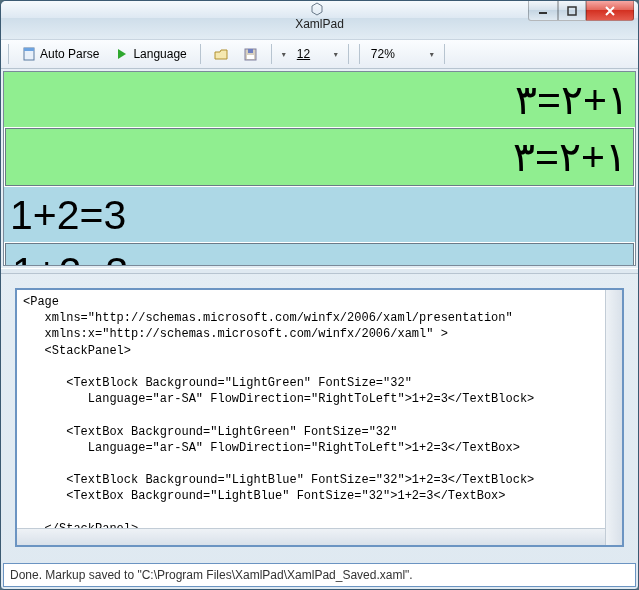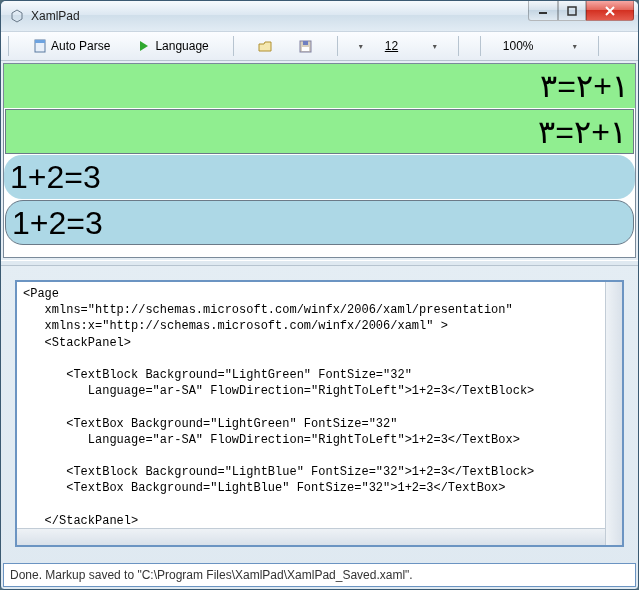--- a/index.html
+++ b/index.html
@@ -10,26 +10,26 @@
     width: 639px; height: 590px;
     background: linear-gradient(to bottom, #e8f0f6 0%, #dfe9f1 100%);
     border: 1px solid #3b5a72;
     border-radius: 6px 6px 4px 4px;
     box-shadow: 0 0 6px rgba(0,0,0,0.4);
     position: relative;
     display: flex; flex-direction: column;
   }
 
   .titlebar {
-    height: 30px;
+    height: 38px;
     background: linear-gradient(to bottom, #f6fafd 0%, #dde8f2 45%, #cfdeea 46%, #e2ecf4 100%);
     border-radius: 5px 5px 0 0;
     display: flex; align-items: center;
-    padding-left: 8px;
     position: relative;
+    flex-direction: column;
   }
   .titlebar .app-icon {
     width: 16px; height: 16px; margin-right: 6px;
     display: inline-flex; align-items: center; justify-content: center;
   }
   .titlebar .title { font-size: 12px; color: #222; }
   .win-buttons {
     position: absolute; right: 4px; top: 0;
     display: flex; gap: 0;
   }
@@ -50,21 +50,21 @@
   }
 
   .toolbar {
     height: 30px;
     background: linear-gradient(to bottom, #fbfdff 0%, #e8eef5 100%);
     border-top: 1px solid #c9d5e0;
     border-bottom: 1px solid #b7c4d0;
     display: flex; align-items: center;
     padding: 0 4px;
     font-size: 12px;
-    gap: 15px;
+    gap: 4px;
   }
   .tool-sep {
     width: 1px; height: 20px;
     background: #b7c4d0;
     margin: 0 3px;
   }
   .tool-btn {
     display: flex; align-items: center; gap: 4px;
     padding: 2px 5px;
     border: 1px solid transparent;
@@ -81,26 +81,26 @@
   .icon-box { width:14px; height:14px; display:inline-flex; align-items:center; justify-content:center; }
 
   .preview-pane {
     height: 195px;
     border: 1px solid #7a8a9a;
     margin: 2px;
     background: #fff;
     overflow: hidden;
   }
   .preview-row {
-    font-size: 32px;
+    font-size: 41px;
     padding: 2px 6px 0 6px;
     line-height: 1.3;
   }
   .row-green { background: #90EE90; }
-  .row-blue { background: #ADD8E6; border-radius: 18px; }
+  .row-blue { background: #ADD8E6; }
   .rtl { direction: rtl; text-align: right; font-family: "Tahoma","Arial"; }
   .ltr { direction: ltr; text-align: left; font-family: "Tahoma","Arial"; }
   .preview-tb { border: 1px solid #6b7a88; margin:1px; }
 
   .splitter {
     height: 6px;
     background: #dfe9f1;
     border-top: 1px solid #fff;
     border-bottom: 1px solid #b7c4d0;
     cursor: row-resize;
@@ -224,21 +224,21 @@
       <span class="combo-text">12</span>
     </div>
     <span class="tool-dd">▾</span>
 
     <div class="tool-sep"></div>
 
 
     <div class="tool-sep"></div>
 
     <div class="tool-combo" style="width:56px;">
-      <span class="combo-text">100%</span>
+      <span class="combo-text">72%</span>
     </div>
     <span class="tool-dd">▾</span>
 
     <div class="tool-sep"></div>
   </div>
 
   <div class="preview-pane">
     <div class="preview-row row-green rtl">١+٢=٣</div>
     <div class="preview-row row-green rtl preview-tb">١+٢=٣</div>
     <div class="preview-row row-blue ltr">1+2=3</div>

